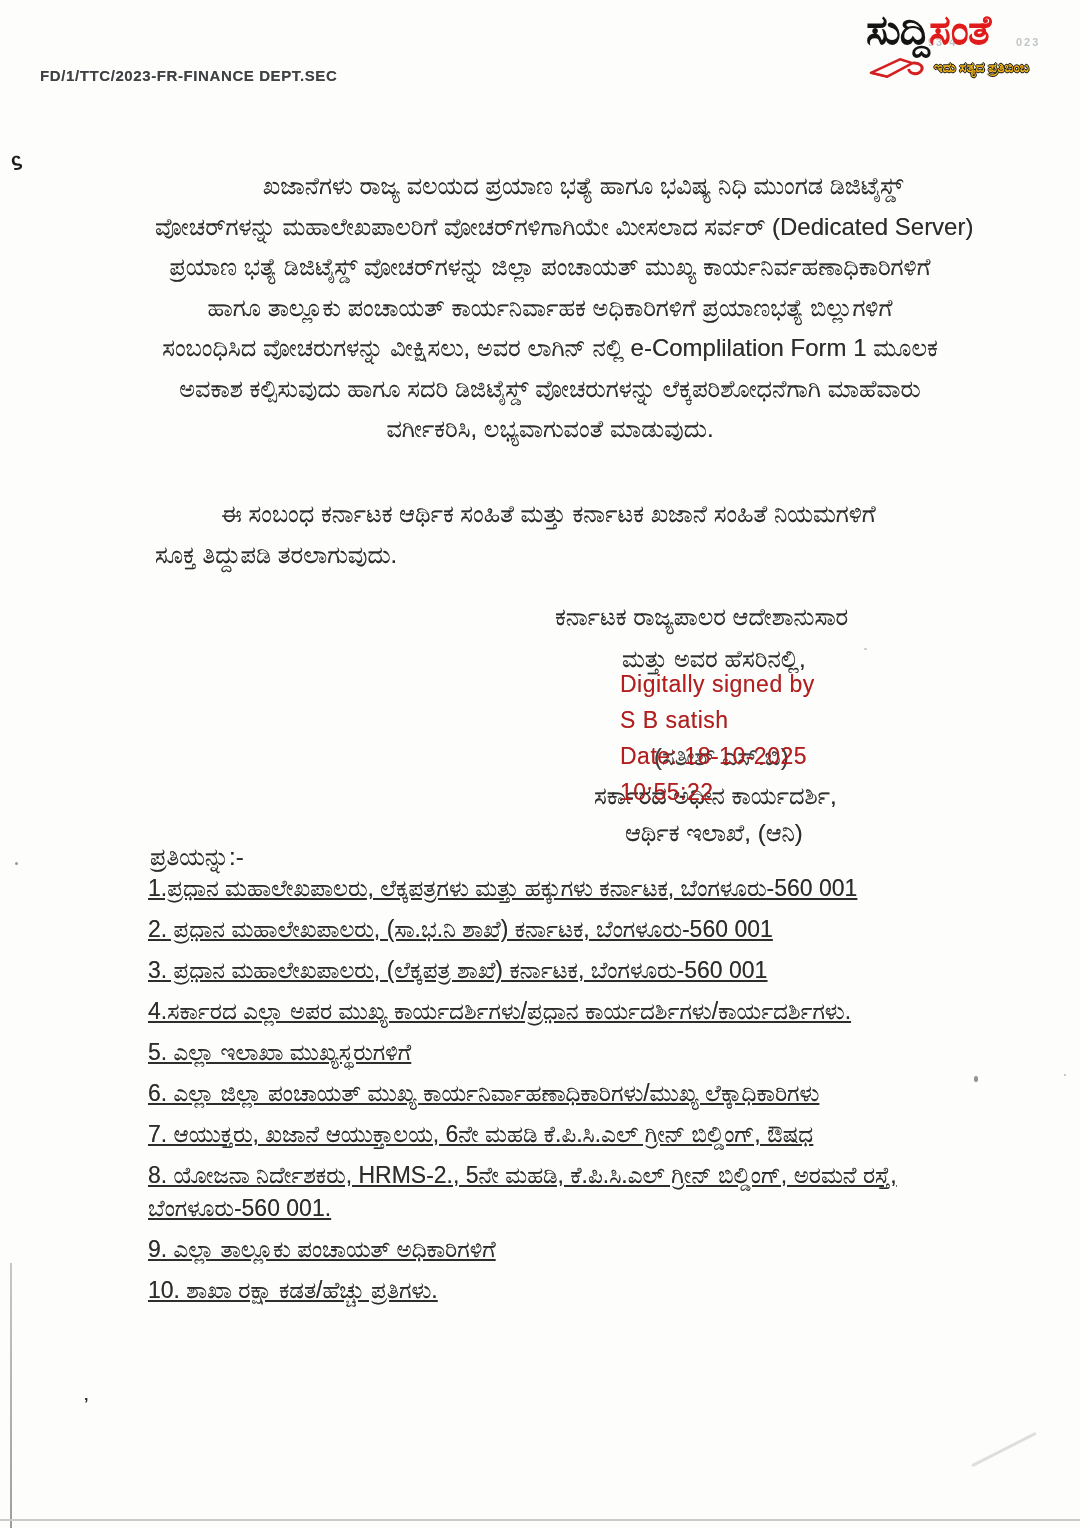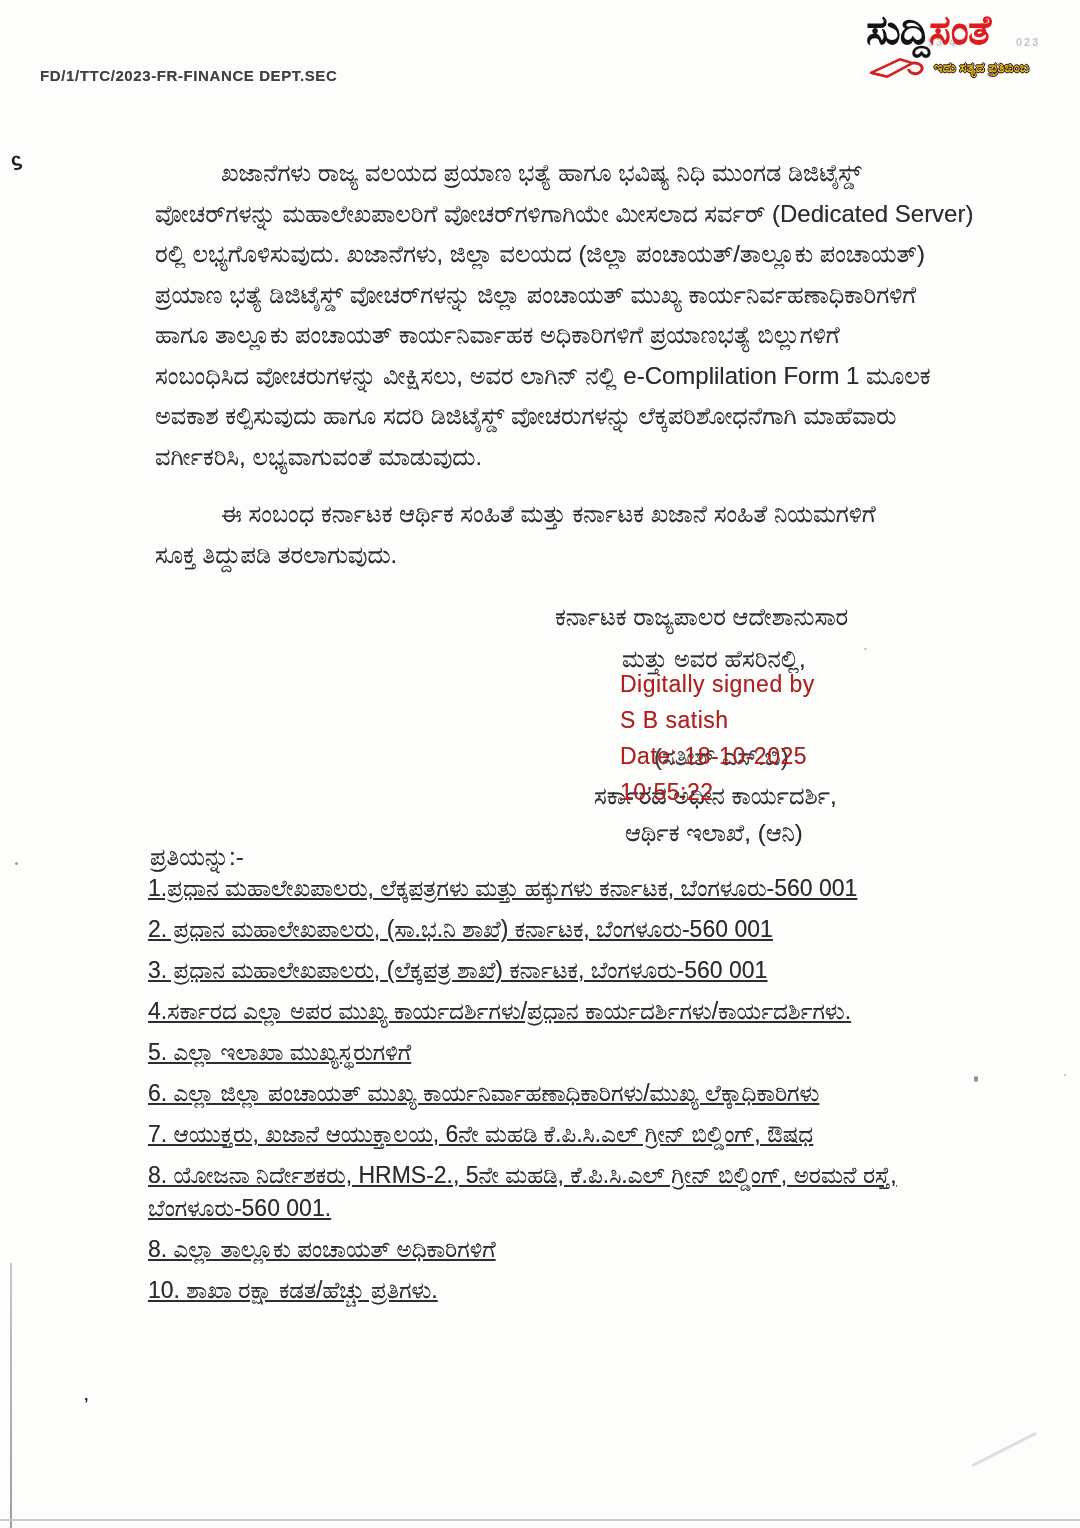--- a/index.html
+++ b/index.html
@@ -43,21 +43,21 @@
   }
   .pen-icon{position:absolute;left:2px;top:44px;width:58px;height:26px;}
   
   .kn{
     font-size:24px;line-height:40.5px;
     color:#2d2d2d;
     text-shadow:0 0 .5px rgba(20,20,20,.5);
     white-space:nowrap;
   }
   .para{position:absolute;left:155px;width:790px;}
-  .para-1{top:153px;}
+  .para-1{top:166px;text-align:center;}
   .para-2{top:494px;}
   .indent{padding-left:66px;}
   
   .sig-order{position:absolute;left:520px;top:597px;margin-left:35px;}
   .sig-name-line{position:absolute;left:622px;top:639px;}
   .digital-sig{
     position:absolute;left:620px;top:666px;z-index:2;
     font-size:23px;line-height:36px;color:#b91c1c;
     letter-spacing:.5px;white-space:nowrap;
     text-shadow:0 0 .4px rgba(0,0,0,.35);
@@ -124,21 +124,20 @@
       </svg>
     </span>
     <div class="logo-tagline">ಇದು ಸತ್ಯದ ಪ್ರತಿಬಿಂಬ</div>
   </div>
 
   <div class="ink-mark">ϛ</div>
 
   <div class="para para-1">
     <div class="kn indent">ಖಜಾನೆಗಳು ರಾಜ್ಯ ವಲಯದ ಪ್ರಯಾಣ ಭತ್ಯೆ ಹಾಗೂ  ಭವಿಷ್ಯ ನಿಧಿ ಮುಂಗಡ  ಡಿಜಿಟೈಸ್ಡ್</div>
     <div class="kn">ವೋಚರ್‌ಗಳನ್ನು ಮಹಾಲೇಖಪಾಲರಿಗೆ ವೋಚರ್‌ಗಳಿಗಾಗಿಯೇ ಮೀಸಲಾದ ಸರ್ವರ್ (Dedicated Server)</div>
-    <div class="kn">ರಲ್ಲಿ ಲಭ್ಯಗೊಳಿಸುವುದು. ಖಜಾನೆಗಳು, ಜಿಲ್ಲಾ ವಲಯದ (ಜಿಲ್ಲಾ ಪಂಚಾಯತ್/ತಾಲ್ಲೂಕು ಪಂಚಾಯತ್)</div>
     <div class="kn">ಪ್ರಯಾಣ ಭತ್ಯೆ ಡಿಜಿಟೈಸ್ಡ್ ವೋಚರ್‌ಗಳನ್ನು ಜಿಲ್ಲಾ ಪಂಚಾಯತ್ ಮುಖ್ಯ ಕಾರ್ಯನಿರ್ವಹಣಾಧಿಕಾರಿಗಳಿಗೆ</div>
     <div class="kn">ಹಾಗೂ ತಾಲ್ಲೂಕು ಪಂಚಾಯತ್ ಕಾರ್ಯನಿರ್ವಾಹಕ ಅಧಿಕಾರಿಗಳಿಗೆ ಪ್ರಯಾಣಭತ್ಯೆ ಬಿಲ್ಲುಗಳಿಗೆ</div>
     <div class="kn">ಸಂಬಂಧಿಸಿದ ವೋಚರುಗಳನ್ನು ವೀಕ್ಷಿಸಲು, ಅವರ ಲಾಗಿನ್ ನಲ್ಲಿ e-Complilation Form 1 ಮೂಲಕ</div>
     <div class="kn">ಅವಕಾಶ ಕಲ್ಪಿಸುವುದು ಹಾಗೂ ಸದರಿ ಡಿಜಿಟೈಸ್ಡ್  ವೋಚರುಗಳನ್ನು ಲೆಕ್ಕಪರಿಶೋಧನೆಗಾಗಿ ಮಾಹೆವಾರು</div>
     <div class="kn">ವರ್ಗೀಕರಿಸಿ, ಲಭ್ಯವಾಗುವಂತೆ ಮಾಡುವುದು.</div>
   </div>
 
   <div class="para para-2">
     <div class="kn indent">ಈ ಸಂಬಂಧ ಕರ್ನಾಟಕ ಆರ್ಥಿಕ ಸಂಹಿತೆ ಮತ್ತು ಕರ್ನಾಟಕ ಖಜಾನೆ ಸಂಹಿತೆ ನಿಯಮಗಳಿಗೆ</div>
     <div class="kn">ಸೂಕ್ತ ತಿದ್ದುಪಡಿ ತರಲಾಗುವುದು.</div>
@@ -161,21 +160,21 @@
   <div class="kn copy-header">ಪ್ರತಿಯನ್ನು:-</div>
   <div class="copy-list">
     <div class="copy-item">1.ಪ್ರಧಾನ ಮಹಾಲೇಖಪಾಲರು, ಲೆಕ್ಕಪತ್ರಗಳು ಮತ್ತು ಹಕ್ಕುಗಳು ಕರ್ನಾಟಕ, ಬೆಂಗಳೂರು-560 001</div>
     <div class="copy-item">2. ಪ್ರಧಾನ ಮಹಾಲೇಖಪಾಲರು, (ಸಾ.ಭ.ನಿ ಶಾಖೆ) ಕರ್ನಾಟಕ, ಬೆಂಗಳೂರು-560 001</div>
     <div class="copy-item">3. ಪ್ರಧಾನ ಮಹಾಲೇಖಪಾಲರು, (ಲೆಕ್ಕಪತ್ರ ಶಾಖೆ) ಕರ್ನಾಟಕ, ಬೆಂಗಳೂರು-560 001</div>
     <div class="copy-item">4.ಸರ್ಕಾರದ ಎಲ್ಲಾ ಅಪರ ಮುಖ್ಯ ಕಾರ್ಯದರ್ಶಿಗಳು/ಪ್ರಧಾನ ಕಾರ್ಯದರ್ಶಿಗಳು/ಕಾರ್ಯದರ್ಶಿಗಳು.</div>
     <div class="copy-item">5. ಎಲ್ಲಾ ಇಲಾಖಾ ಮುಖ್ಯಸ್ಥರುಗಳಿಗೆ</div>
     <div class="copy-item">6. ಎಲ್ಲಾ ಜಿಲ್ಲಾ ಪಂಚಾಯತ್ ಮುಖ್ಯ ಕಾರ್ಯನಿರ್ವಾಹಣಾಧಿಕಾರಿಗಳು/ಮುಖ್ಯ ಲೆಕ್ಕಾಧಿಕಾರಿಗಳು</div>
     <div class="copy-item">7. ಆಯುಕ್ತರು, ಖಜಾನೆ ಆಯುಕ್ತಾಲಯ, 6ನೇ ಮಹಡಿ ಕೆ.ಪಿ.ಸಿ.ಎಲ್ ಗ್ರೀನ್ ಬಿಲ್ಡಿಂಗ್, ಔಷಧ</div>
     <div class="copy-item">8. ಯೋಜನಾ ನಿರ್ದೇಶಕರು, HRMS-2., 5ನೇ ಮಹಡಿ, ಕೆ.ಪಿ.ಸಿ.ಎಲ್ ಗ್ರೀನ್ ಬಿಲ್ಡಿಂಗ್, ಅರಮನೆ ರಸ್ತೆ, ಬೆಂಗಳೂರು-560 001.</div>
-    <div class="copy-item">8. ಎಲ್ಲಾ ತಾಲ್ಲೂಕು ಪಂಚಾಯತ್ ಅಧಿಕಾರಿಗಳಿಗೆ</div>
+    <div class="copy-item">9. ಎಲ್ಲಾ ತಾಲ್ಲೂಕು ಪಂಚಾಯತ್ ಅಧಿಕಾರಿಗಳಿಗೆ</div>
     <div class="copy-item">10. ಶಾಖಾ ರಕ್ಷಾ ಕಡತ/ಹೆಚ್ಚು ಪ್ರತಿಗಳು.</div>
   </div>
 
   <div class="speck speck-a"></div>
   <div class="speck speck-b"></div>
   <div class="speck speck-c"></div>
   <div class="speck speck-d"></div>
   <div class="apostrophe-mark">’</div>
   <div class="vline"></div>
   <div class="bottom-line"></div>

